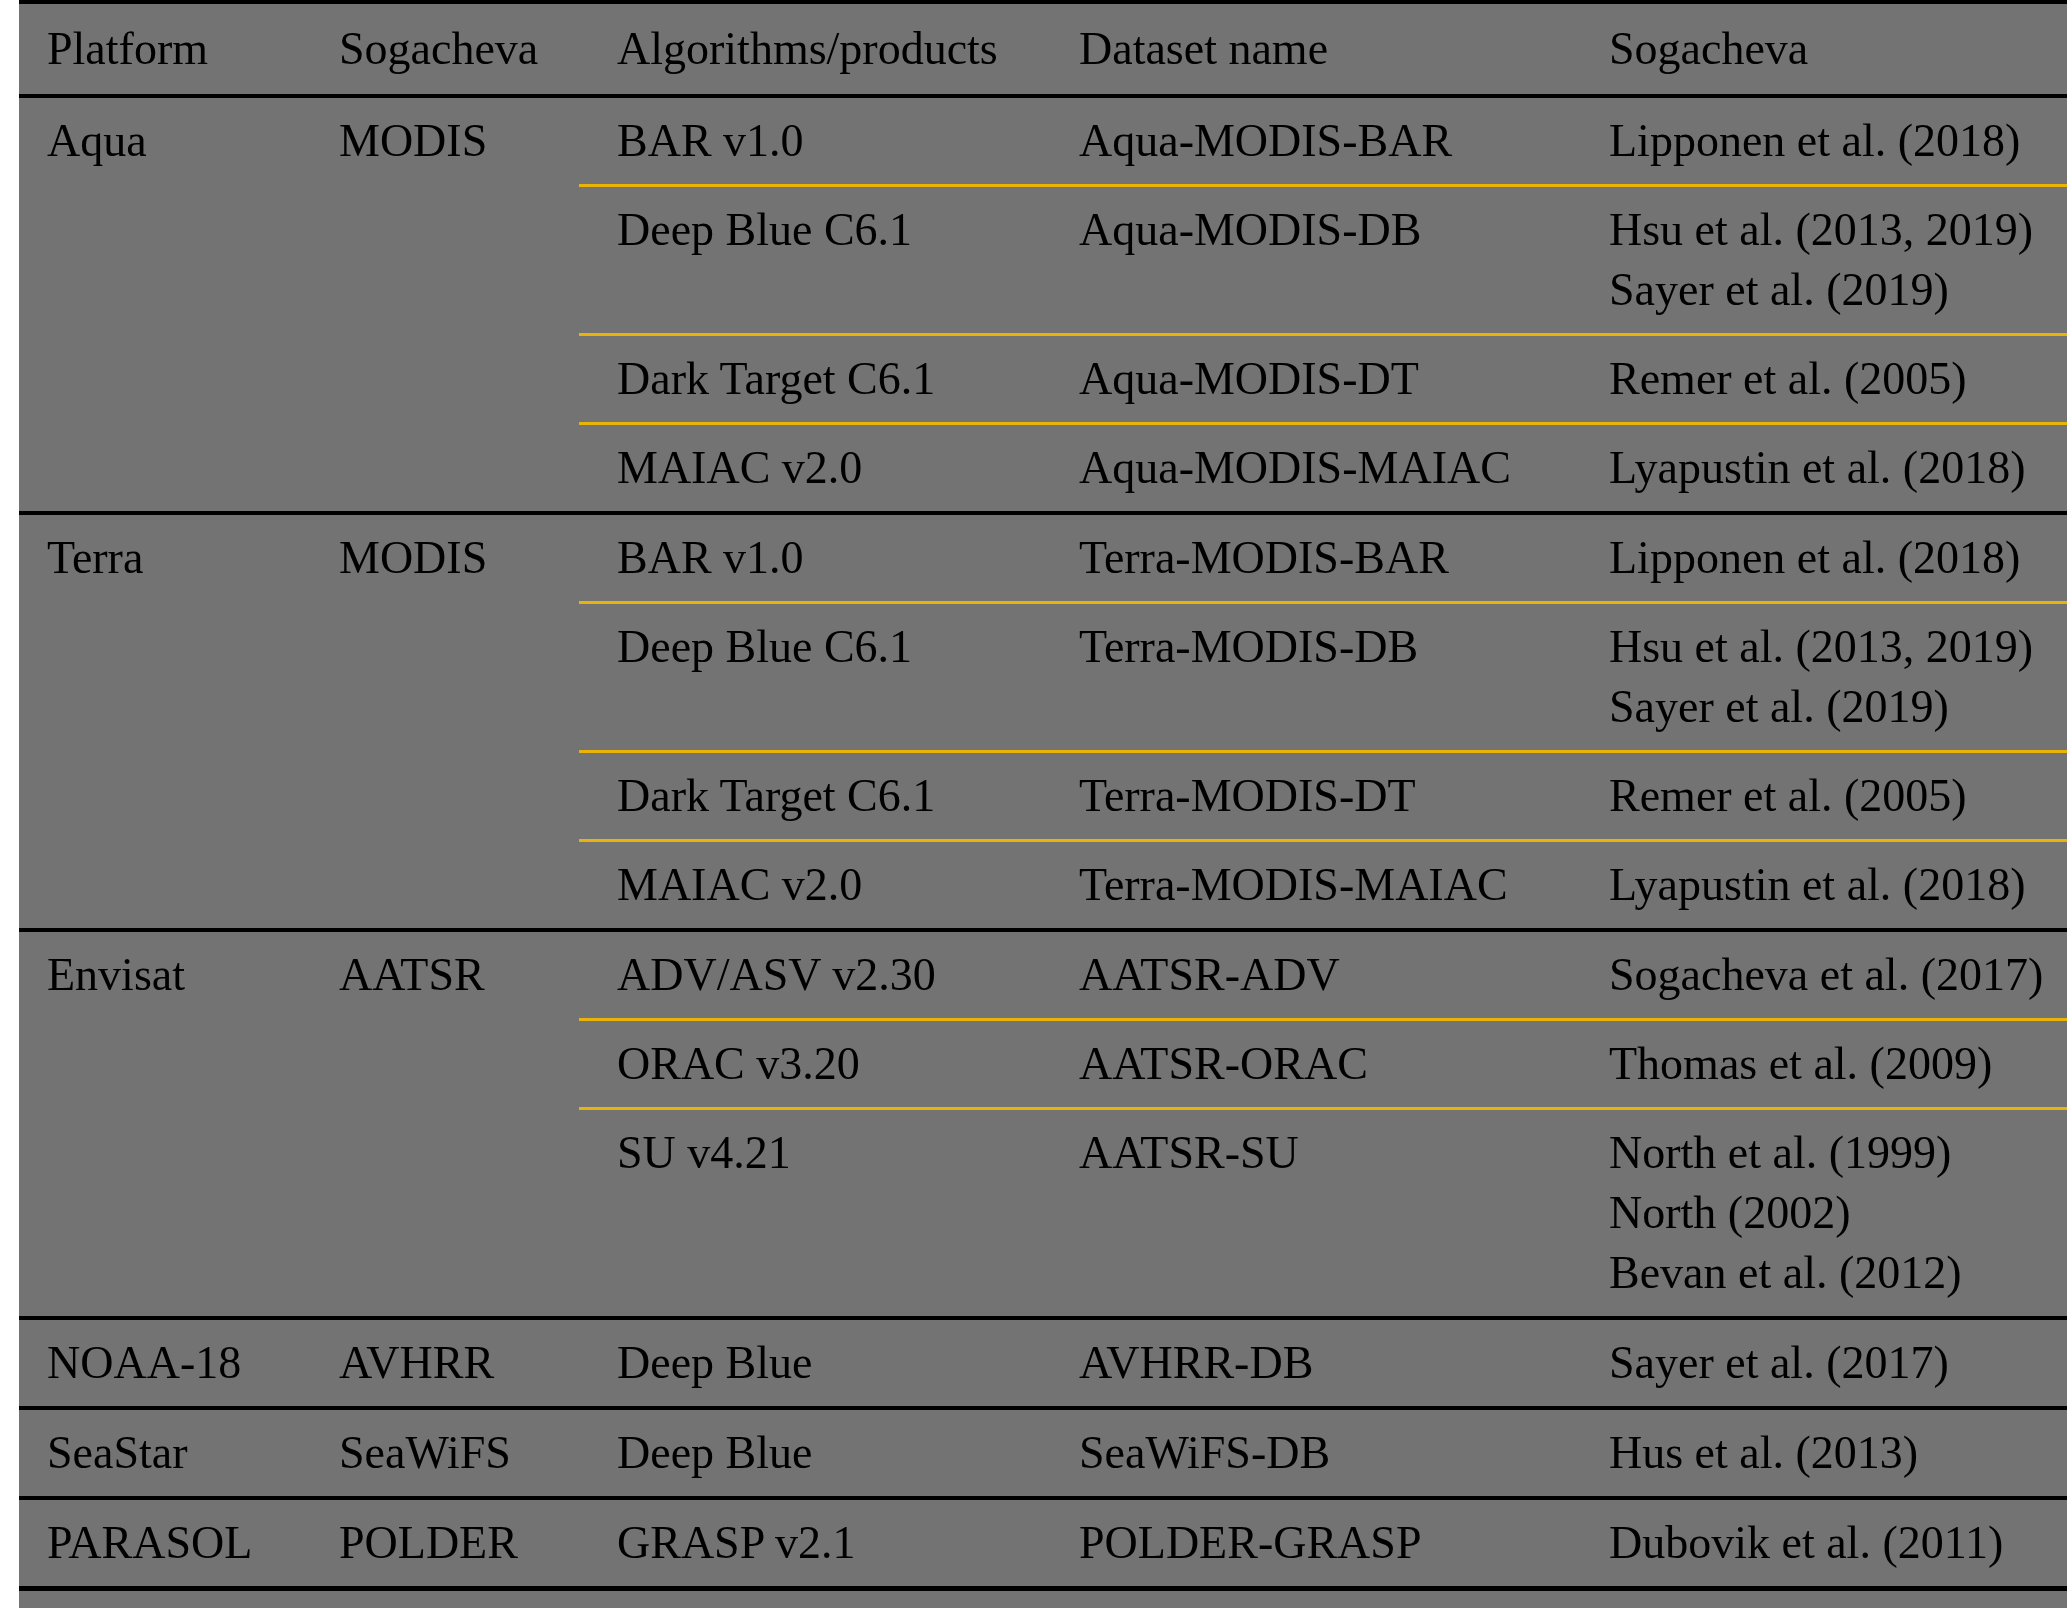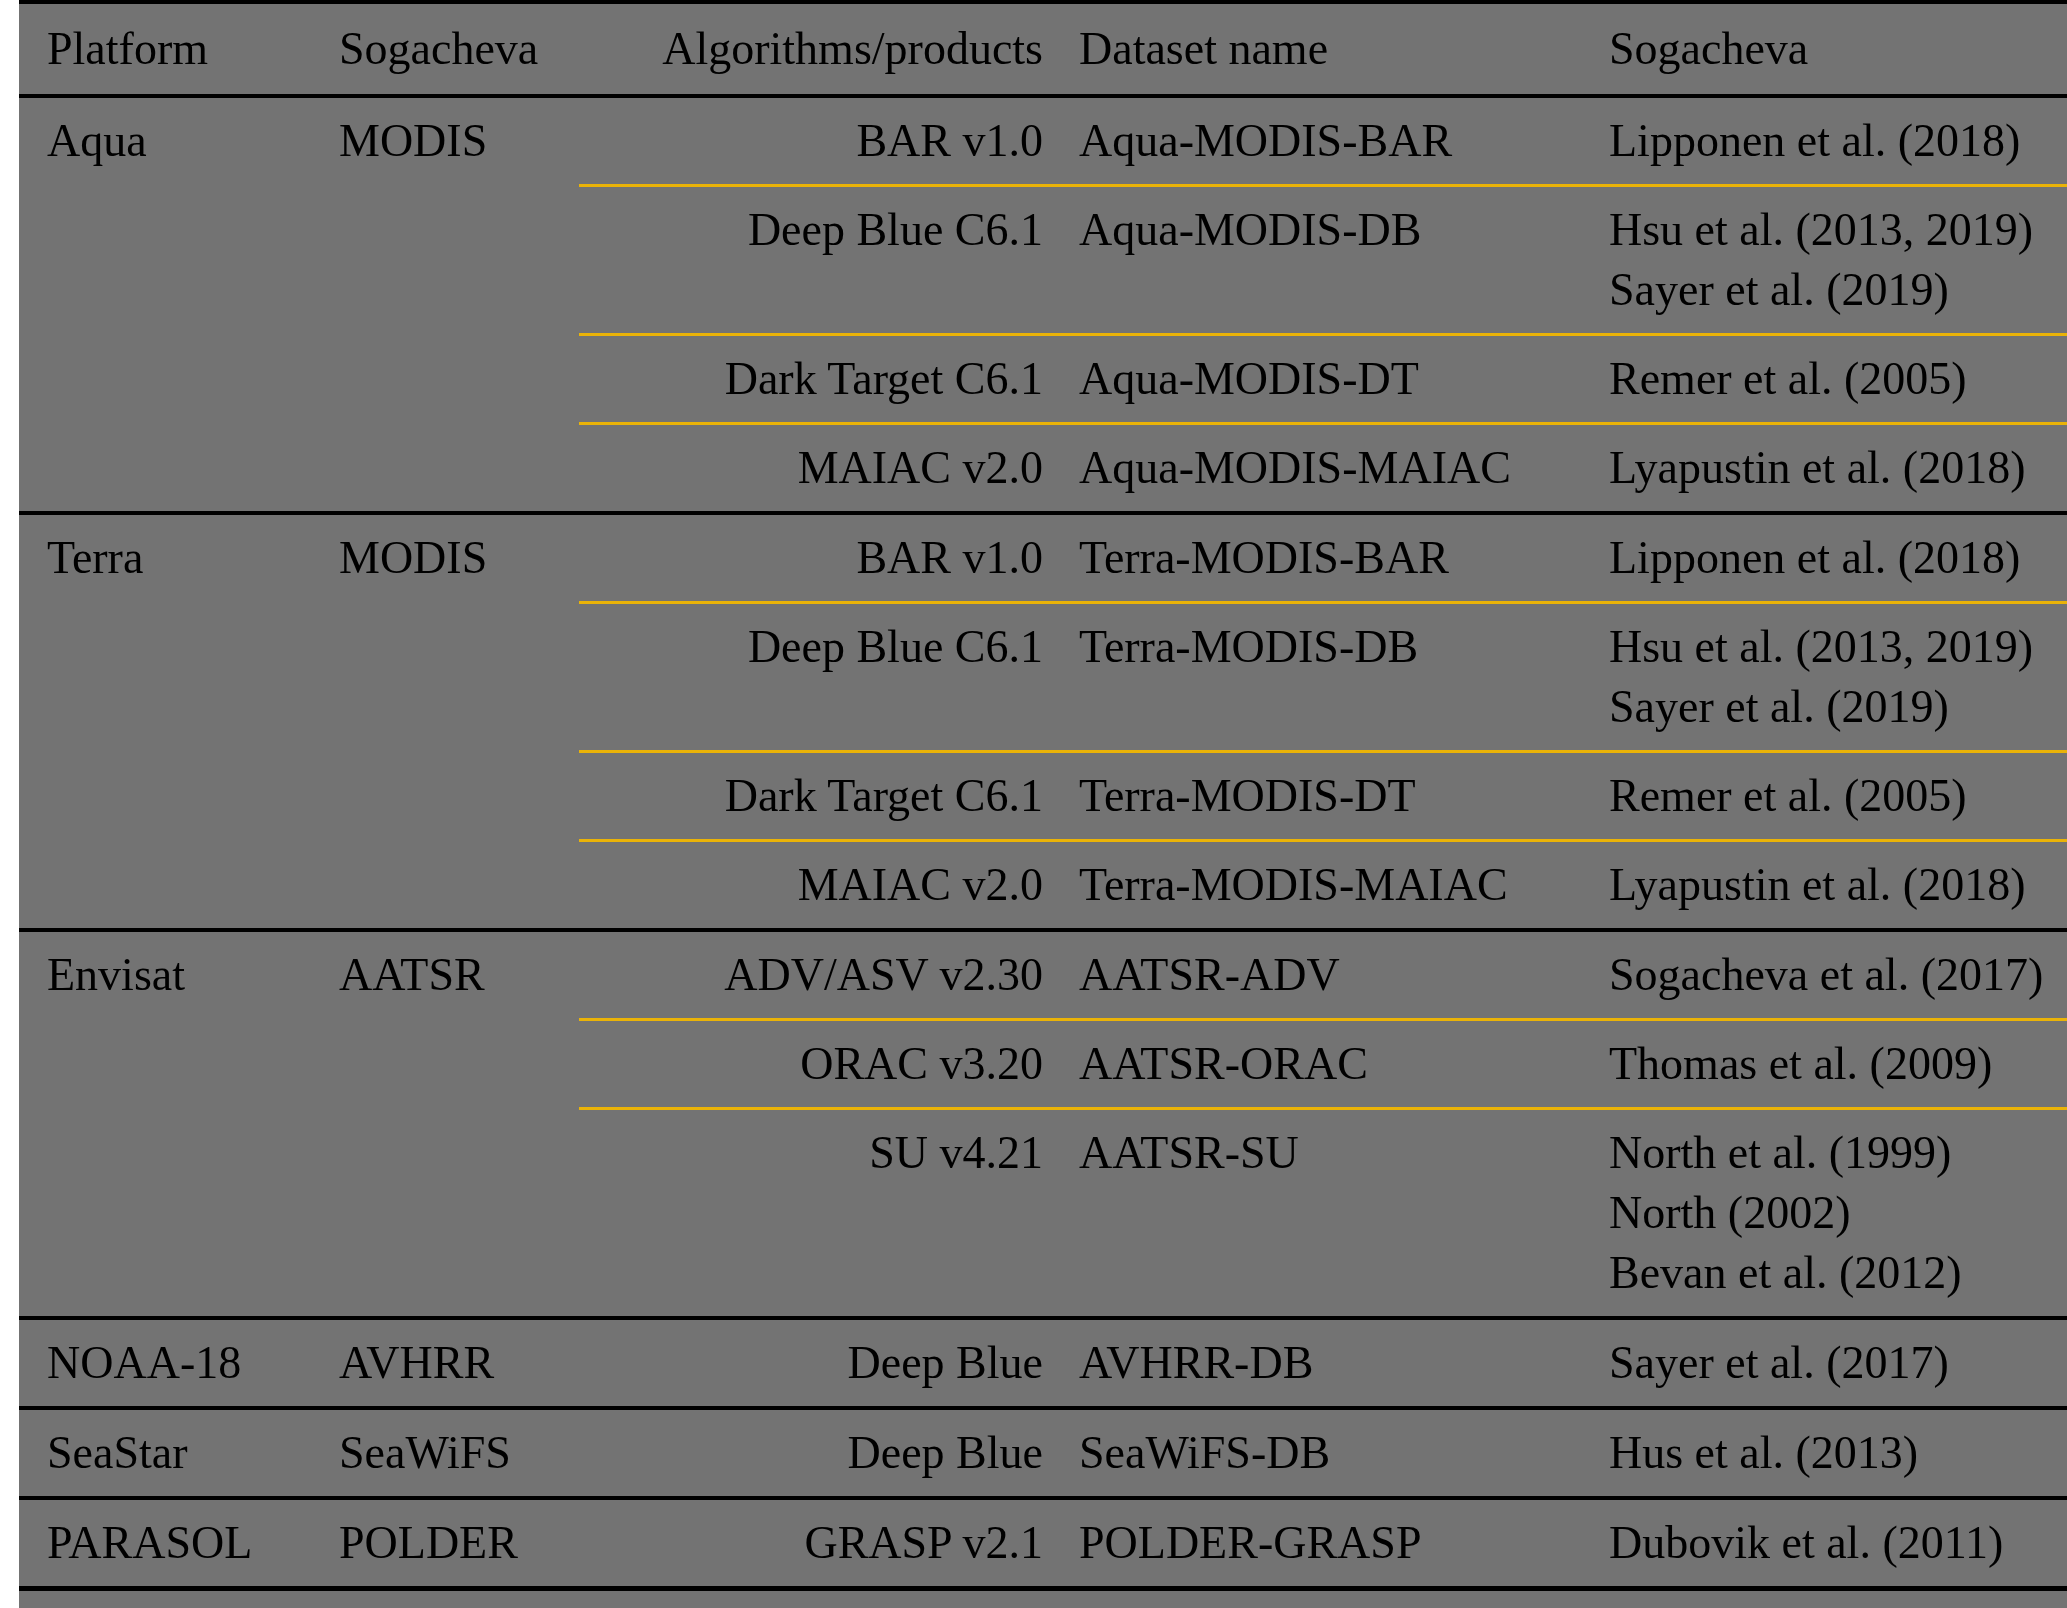--- a/index.html
+++ b/index.html
@@ -33,21 +33,21 @@
   th, td {
     vertical-align: top;
     text-align: left;
     font-weight: normal;
     padding: 13px 6px 13px 0;
     white-space: nowrap;
     font-size: 46px;
   }
   th.col1, td.col1 { padding-left: 28px; }
   th.col2, td.col2 { padding-left: 30px; }
-  th.col3, td.col3 { padding-left: 38px; text-align: right; }
+  th.col3, td.col3 { padding-left: 38px; }
   th.col4, td.col4 { padding-left: 30px; }
   th.col5, td.col5 { padding-left: 30px; }
   thead th { border-bottom: 4px solid #000; padding-top: 15px; padding-bottom: 15px; }
   tr.group-start td { border-top: 4px solid #000; }
   td.cmid { border-top: 3px solid #eab308; }
   .ref-line { white-space: nowrap; }
 </style>
 </head>
 <body>
 

